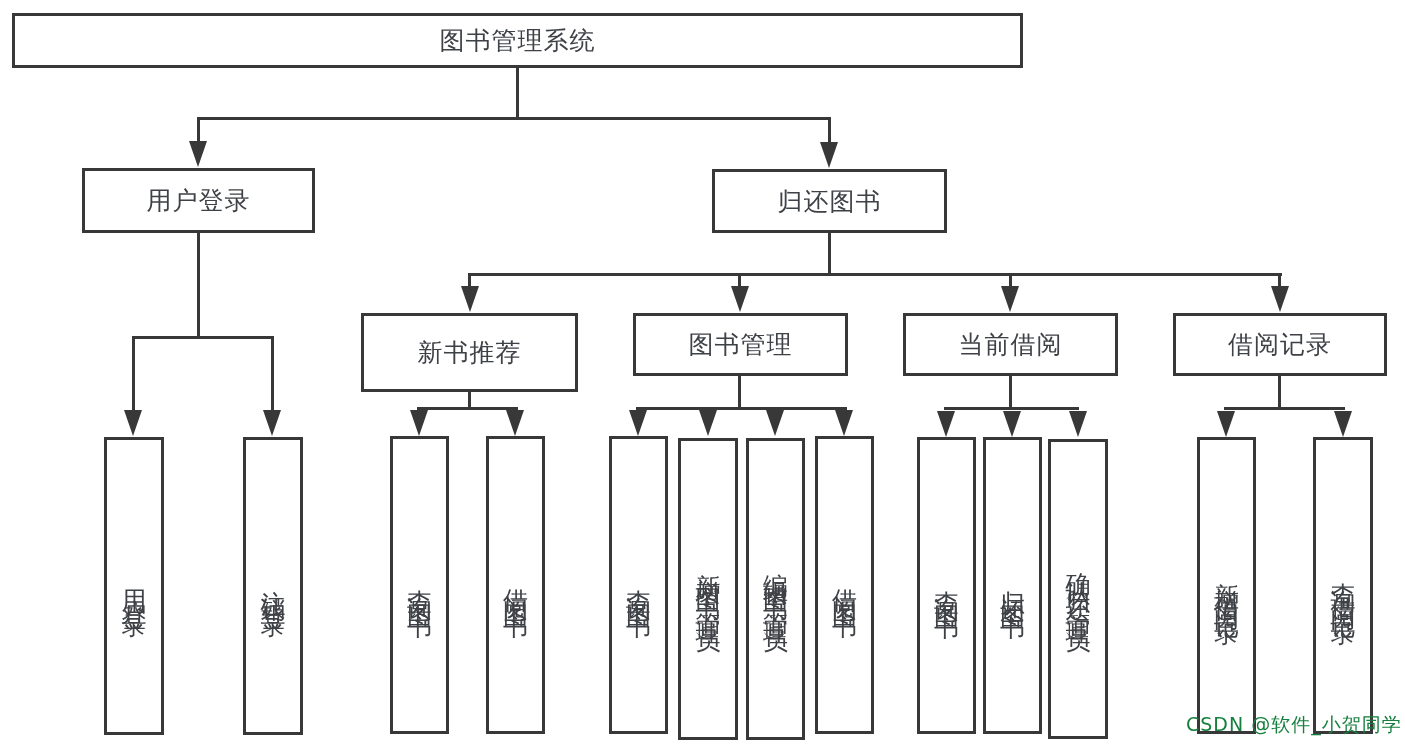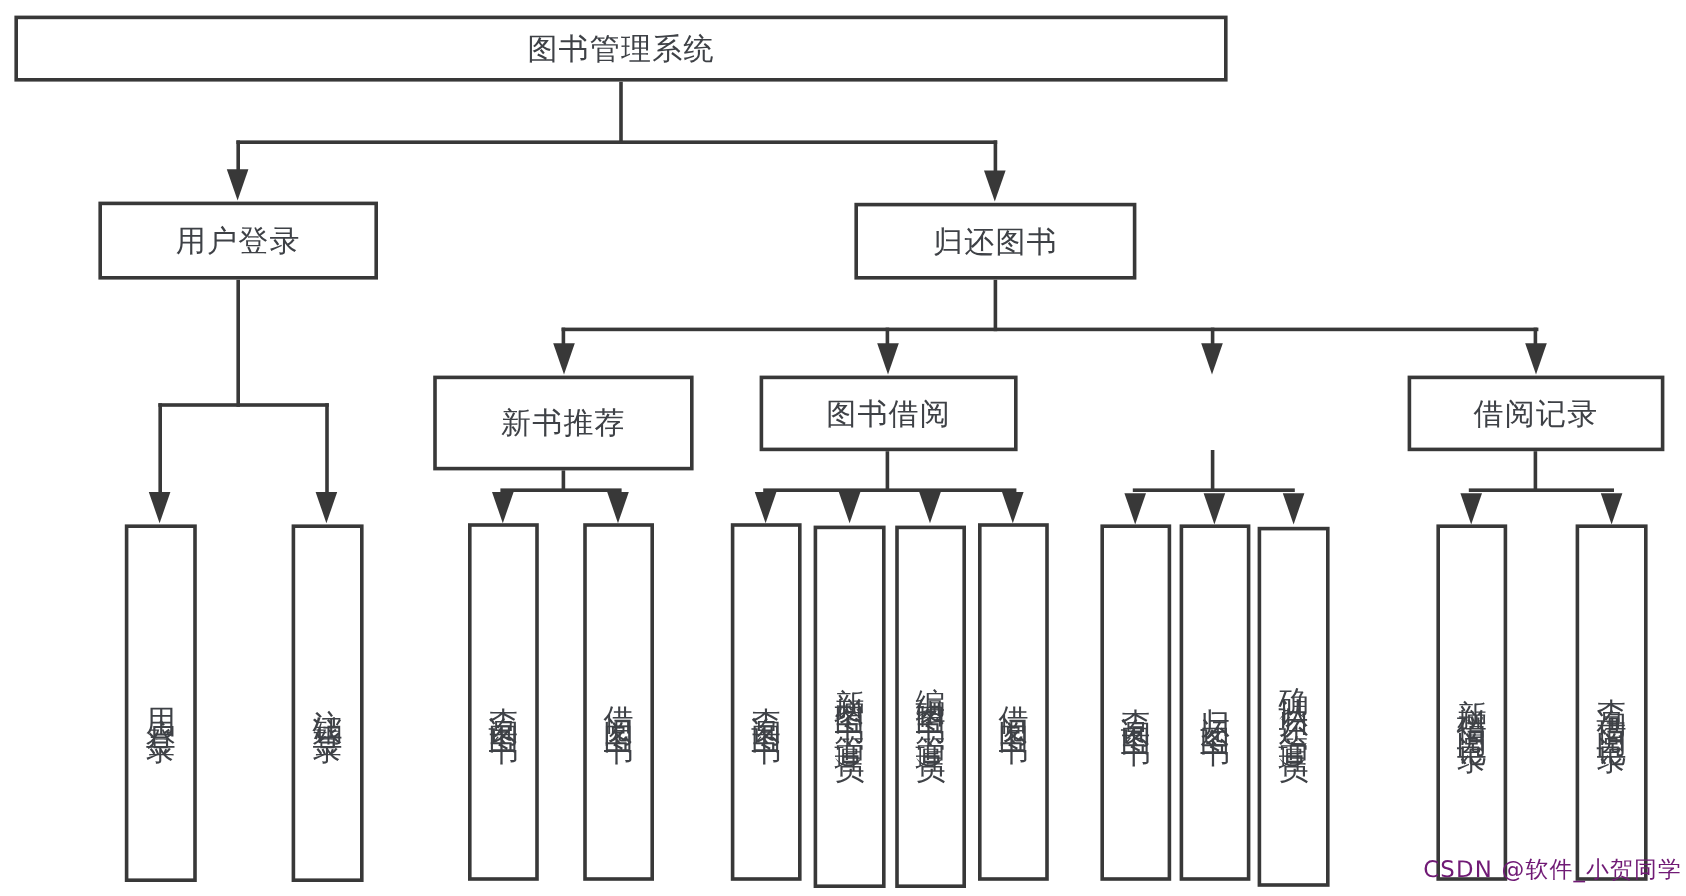--- a/index.html
+++ b/index.html
@@ -18,21 +18,21 @@
     writing-mode:vertical-rl;text-orientation:mixed;color:#3e4146;font-size:25px;
     letter-spacing:8px;line-height:1;white-space:nowrap;
   }
   .vline,.hline{position:absolute;background:#383838;z-index:1;}
   .arrow{
     position:absolute;width:0;height:0;z-index:1;
     border-left:9px solid transparent;border-right:9px solid transparent;
     border-top:26px solid #383838;
   }
   .watermark{
-    position:absolute;left:1186px;top:712px;z-index:5;color:#701a75;
+    position:absolute;left:1186px;top:712px;z-index:5;color:#15803d;
     font-size:19px;letter-spacing:1px;white-space:nowrap;
   }
 </style>
 </head>
 <body>
 
 <div class="canvas">
 
   <div class="node" style="left:12px;top:13px;width:1011px;height:55px">
     <span class="hlabel">图书管理系统</span>
@@ -67,21 +67,24 @@
   <div class="vline" style="left:1278px;top:273px;width:3px;height:18px"></div>
   <div class="arrow" style="left:461px;top:286px"></div>
   <div class="arrow" style="left:731px;top:286px"></div>
   <div class="arrow" style="left:1001px;top:286px"></div>
   <div class="arrow" style="left:1271px;top:286px"></div>
 
   <div class="node" style="left:361px;top:313px;width:217px;height:79px">
     <span class="hlabel">新书推荐</span>
   </div>
   <div class="node" style="left:633px;top:313px;width:215px;height:63px">
-    <span class="hlabel">图书借阅</span>
+    <span class="hlabel">图书管理</span>
+  </div>
+  <div class="node" style="left:903px;top:313px;width:215px;height:63px">
+    <span class="hlabel">当前借阅</span>
   </div>
   <div class="node" style="left:1173px;top:313px;width:214px;height:63px">
     <span class="hlabel">借阅记录</span>
   </div>
 
   <div class="vline" style="left:468px;top:375px;width:3px;height:35px"></div>
   <div class="hline" style="left:417px;top:407px;width:101px;height:3px"></div>
   <div class="arrow" style="left:410px;top:410px"></div>
   <div class="arrow" style="left:506px;top:410px"></div>
 

